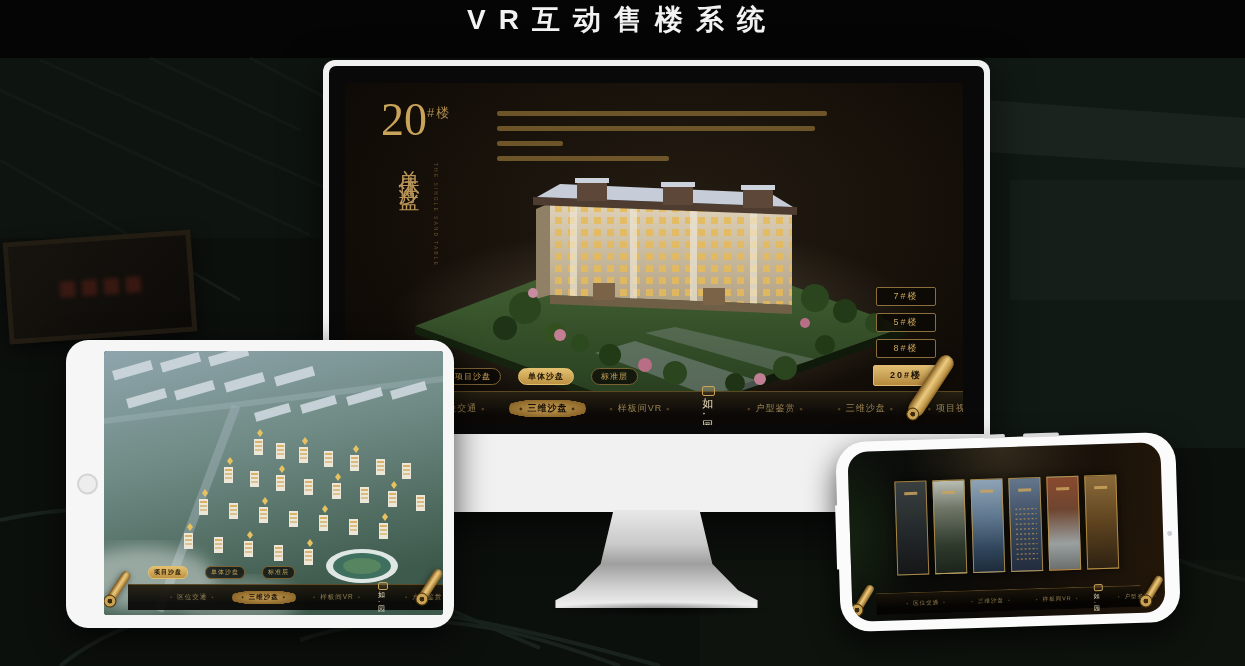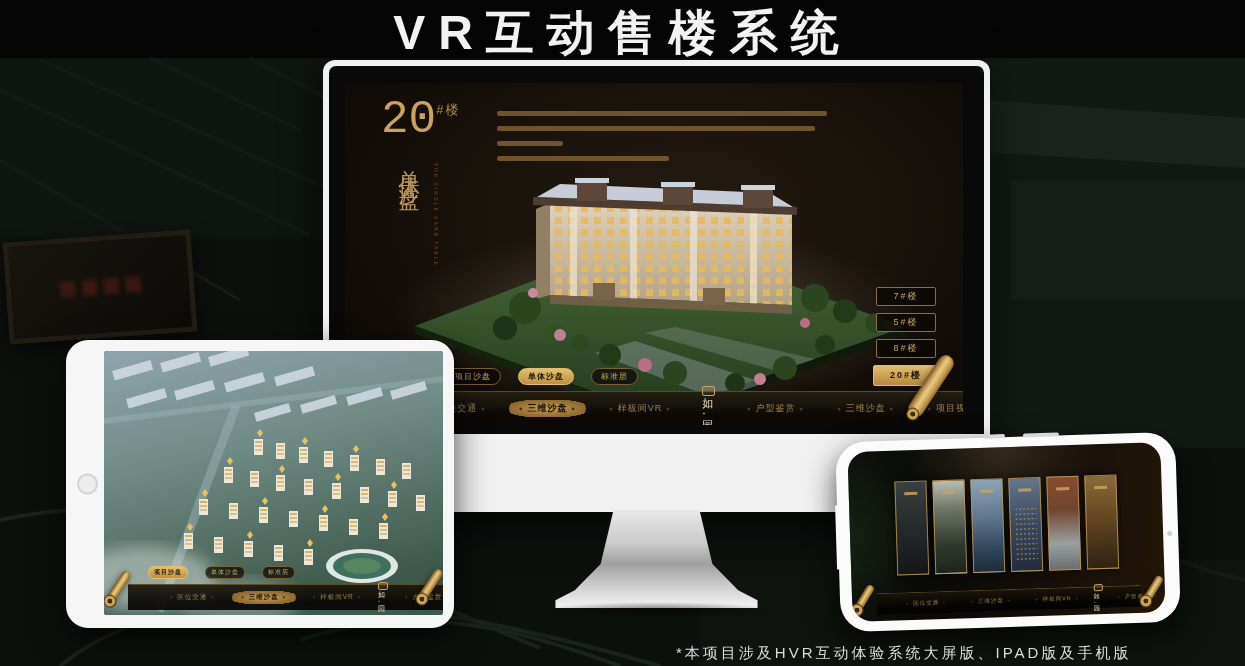--- a/index.html
+++ b/index.html
@@ -7,21 +7,21 @@
     background:#0c100d;font-family:"Liberation Sans",sans-serif;}
   
   .top-strip{position:absolute;top:0;left:0;right:0;height:58px;background:#050505;}
   .bg-map{position:absolute;inset:0;z-index:0;}
   .plaque{position:absolute;left:6px;top:236px;width:178px;height:92px;
     background:linear-gradient(135deg,#17140f,#0d0b08);border:5px solid #221c13;
     transform:rotate(-4deg);box-shadow:0 6px 18px rgba(0,0,0,.6);z-index:1;
     display:flex;align-items:center;justify-content:center;gap:7px;}
   .plaque i{display:block;width:15px;height:16px;background:#5a2018;opacity:.55;filter:blur(2px);}
   .page-title{position:absolute;top:1px;left:0;right:0;text-align:center;z-index:5;
-    font-size:48px;font-weight:bold;letter-spacing:13px;color:#f2f2f2;}
+    font-size:28px;font-weight:bold;letter-spacing:13px;color:#f2f2f2;}
   .footnote{position:absolute;left:676px;bottom:3px;z-index:6;font-size:15px;
     letter-spacing:3px;color:#dcdcdc;}
   
   .view-tabs{display:flex;gap:17px;position:absolute;z-index:4;}
   .tab{border:1px solid #7a6134;color:#c9a359;background:rgba(10,8,5,.72);
     font-size:8px;padding:2px 9px;border-radius:9px;letter-spacing:1px;white-space:nowrap;}
   .tab.active{background:linear-gradient(#e2c06f,#bd9142);color:#241806;font-weight:bold;border-color:#e2c06f;}
   .tab.sm{font-size:6px;padding:1px 5px;border-radius:6px;}
   .navbar{position:absolute;display:flex;align-items:center;
     background:linear-gradient(180deg,#262012,#0b0806 70%);
@@ -47,21 +47,21 @@
     border-radius:12px;box-shadow:0 14px 40px rgba(0,0,0,.65);}
   .m-bezel{position:absolute;left:6px;top:6px;width:655px;height:368px;background:#090909;border-radius:7px 7px 0 0;}
   .m-screen{position:absolute;left:22px;top:23px;width:618px;height:342px;overflow:hidden;border-radius:2px;
     background:radial-gradient(ellipse at 55% 38%,#241c12 0%,#140e08 62%,#0a0705 100%);}
   .m-neck{position:absolute;left:50%;top:450px;transform:translateX(-50%);width:215px;height:98px;
     background:linear-gradient(180deg,#e8e8e8 0%,#c9c9c9 35%,#9f9f9f 55%,#cfcfcf 78%,#f4f4f4 100%);
     clip-path:polygon(30% 0%,70% 0%,76% 55%,88% 82%,97% 92%,97% 100%,3% 100%,3% 92%,12% 82%,24% 55%);}
   .m-base-shadow{position:absolute;left:50%;top:542px;transform:translateX(-50%);width:240px;height:16px;
     background:radial-gradient(ellipse,rgba(0,0,0,.55),transparent 70%);}
   .unit{position:absolute;left:36px;top:14px;color:#c9a359;}
-  .unit-num{font-family:Liberation Mono, monospace;font-size:46px;line-height:1;color:#c9a359;}
+  .unit-num{font-family:Liberation Serif, serif;font-size:46px;line-height:1;color:#c9a359;}
   .unit-suffix{font-size:13px;vertical-align:18px;letter-spacing:2px;color:#b08e4e;}
   .unit-cn{writing-mode:vertical-rl;font-family:"DejaVu Serif",serif;font-size:21px;
     letter-spacing:7px;color:#b9955a;margin-top:10px;margin-left:14px;height:140px;}
   .unit-en{position:absolute;left:52px;top:66px;writing-mode:vertical-rl;font-size:5px;
     letter-spacing:2px;color:#7a6233;opacity:.8;height:120px;}
   .desc{position:absolute;left:152px;top:28px;width:345px;}
   .desc i{display:block;height:5px;border-radius:2px;background:#8a6b33;opacity:.75;
     filter:blur(.6px);margin-bottom:10px;}
   .model-svg{position:absolute;inset:0;}
   .floor-btns{position:absolute;right:24px;top:204px;display:flex;flex-direction:column;gap:7px;align-items:center;z-index:4;}
@@ -419,14 +419,13 @@
         </div>
         <span class="nav-item">户型鉴赏</span>
 
       </div>
       <div class="scroll-icon xs p-left"></div>
       <div class="scroll-icon xs p-right"></div>
     </div>
     <div class="notch"></div>
   </div>
 
-  <div class="footnote">*本项目涉及HVR互动体验系统大屏版、IPAD版及手机版</div>
 </div>
 
 </body></html>

